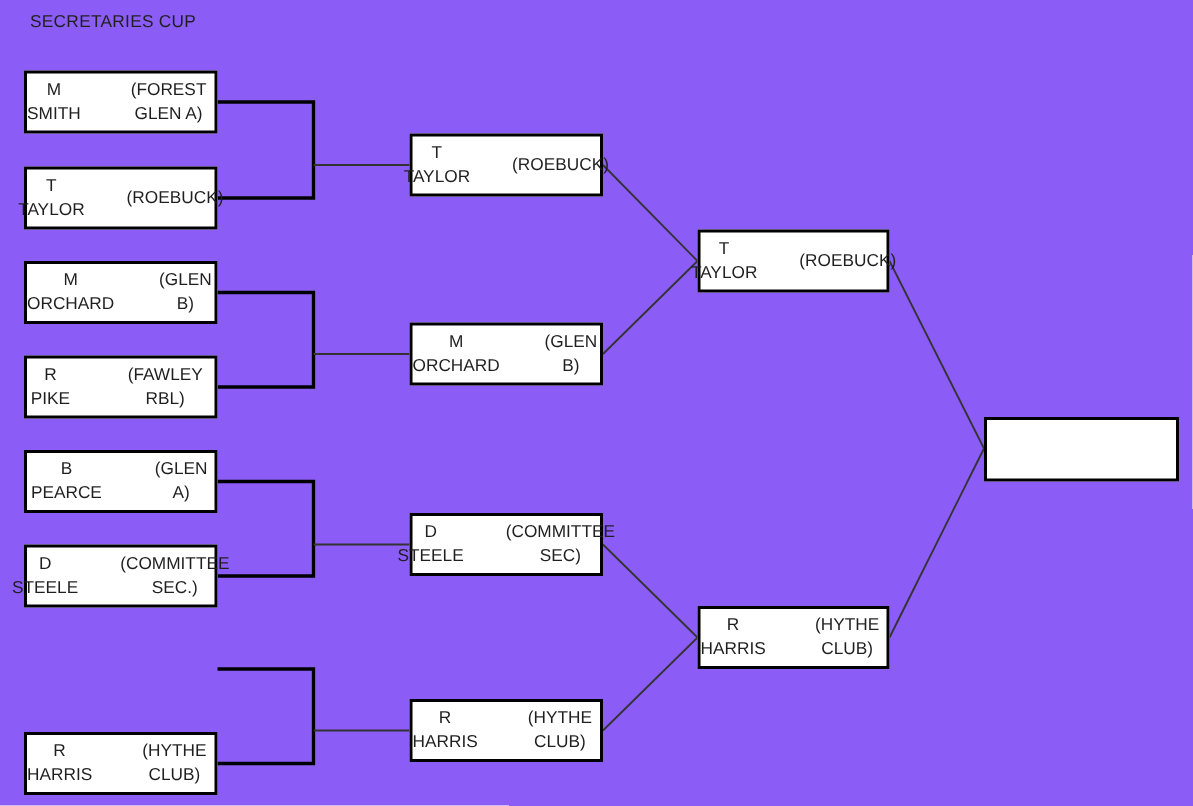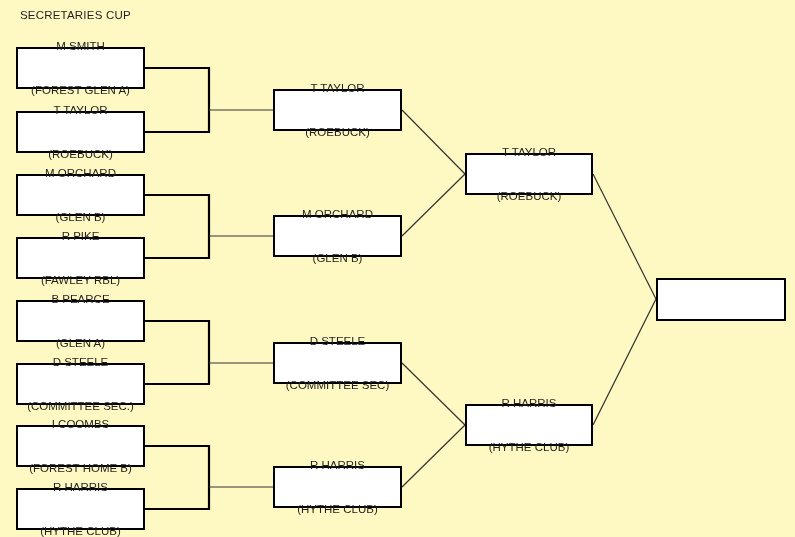--- a/index.html
+++ b/index.html
@@ -4,21 +4,21 @@
 <style>
   html, body {
     margin: 0;
     padding: 0;
     background: #ffffff;
   }
   .canvas {
     position: relative;
     width: 795px;
     height: 537px;
-    background: #fef9c3;
+    background: #8b5cf6;
     font-family: "Liberation Sans", sans-serif;
     overflow: hidden;
   }
   .title {
     position: absolute;
     left: 20px;
     top: 9px;
     font-size: 11.5px;
     color: #1f1f1f;
     letter-spacing: 0.2px;
@@ -30,21 +30,21 @@
     top: 0;
     width: 795px;
     height: 537px;
   }
   .box {
     position: absolute;
     box-sizing: border-box;
     border: 2.5px solid #000000;
     background: #ffffff;
     display: flex;
-    flex-direction: column;
+    flex-direction: row;
     align-items: center;
     justify-content: center;
     text-align: center;
     line-height: 16px;
     font-size: 11.5px;
     color: #1f1f1f;
     gap: 28px;
   }
   .box.r1 { left: 16px;  width: 129px; height: 42px; }
   .box.r2 { left: 273px; width: 129px; height: 42px; }
@@ -99,24 +99,20 @@
     <span>(FAWLEY RBL)</span>
   </div>
   <div class="box r1" style="top:300px">
     <span>B PEARCE</span>
     <span>(GLEN A)</span>
   </div>
   <div class="box r1" style="top:363px">
     <span>D STEELE</span>
     <span>(COMMITTEE SEC.)</span>
   </div>
-  <div class="box r1" style="top:425px">
-    <span>I COOMBS</span>
-    <span>(FOREST HOME B)</span>
-  </div>
   <div class="box r1" style="top:488px">
     <span>R HARRIS</span>
     <span>(HYTHE CLUB)</span>
   </div>
 
   <div class="box r2" style="top:89px">
     <span>T TAYLOR</span>
     <span>(ROEBUCK)</span>
   </div>
   <div class="box r2" style="top:215px">

